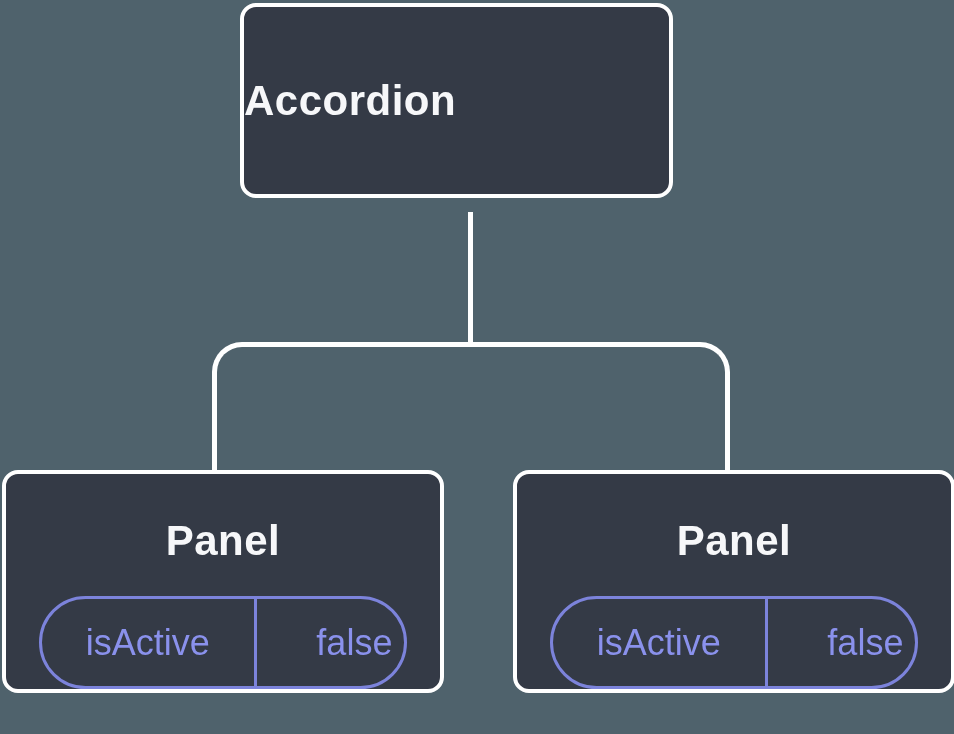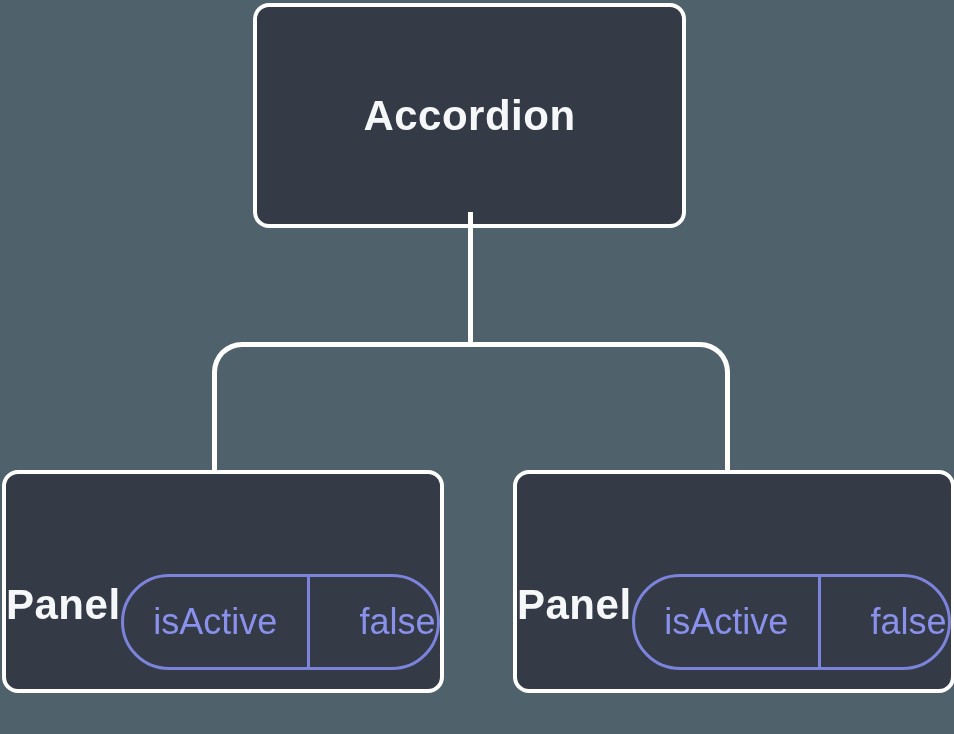--- a/index.html
+++ b/index.html
@@ -18,27 +18,26 @@
     background: var(--bg, #4F626C);
   }
   .node {
     position: absolute;
     box-sizing: border-box;
     background: var(--node-fill, #343A46);
     border: 4px solid var(--node-border, #FFFFFF);
     border-radius: 16px;
   }
   .node-root {
-    left: 253px;
+    left: 240px;
     top: 3px;
     width: 433px;
-    height: 225px;
+    height: 195px;
     display: flex;
     align-items: center;
-    justify-content: center;
   }
   .node-title {
     color: #F6F7F9;
     font-size: 42px;
     font-weight: 600;
     letter-spacing: 0.5px;
     line-height: 42px;
     text-align: center;
   }
   .connector-stem {
@@ -60,21 +59,21 @@
     border-left: 5px solid var(--connector, #FFFFFF);
     border-right: 5px solid var(--connector, #FFFFFF);
     border-bottom: none;
     border-radius: 30px 30px 0 0;
   }
   .node-panel {
     top: 470px;
     width: 442px;
     height: 223px;
     display: flex;
-    flex-direction: row;
+    flex-direction: column;
     align-items: center;
     padding-top: 46px;
   }
   .node-panel-left  { left: 2px; }
   .node-panel-right { left: 513px; }
   .state-pill {
     box-sizing: border-box;
     margin-top: 34px;
     width: 368px;
     height: 96px;

